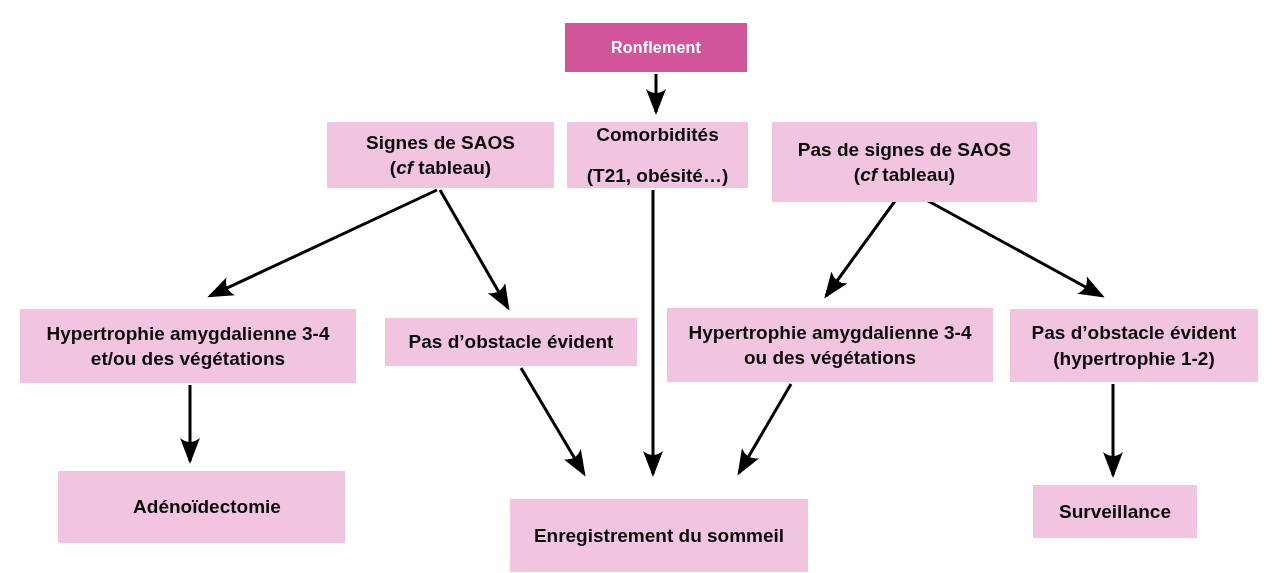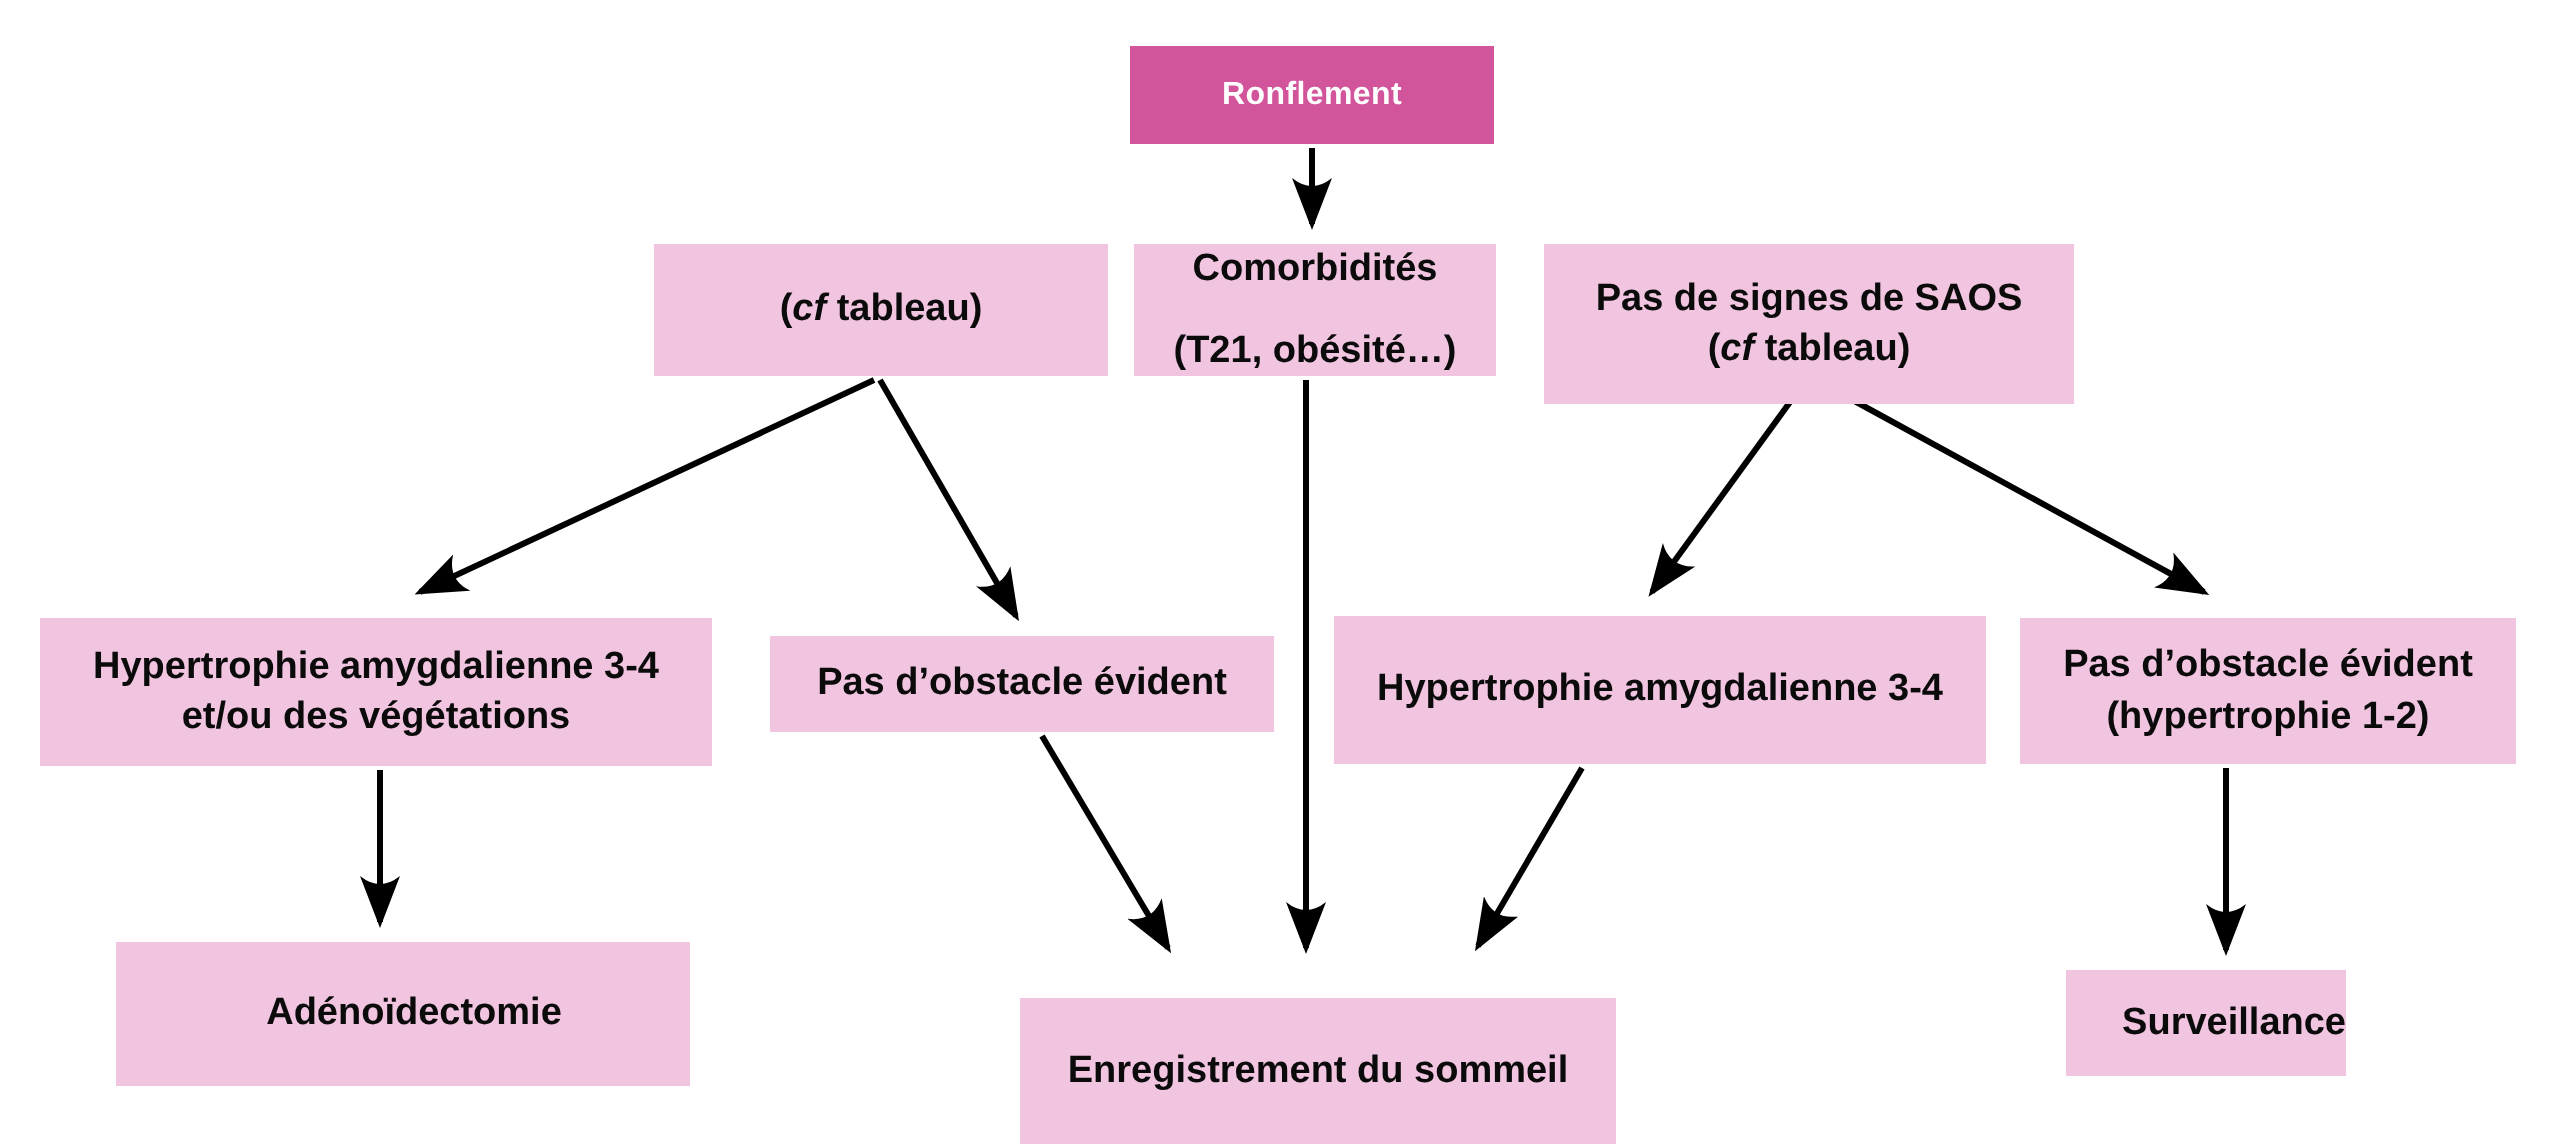--- a/index.html
+++ b/index.html
@@ -47,21 +47,21 @@
   #n-ronflement      {left:565px;top:23px; width:182px;height:49px;}
   #n-signes          {left:327px;top:122px;width:227px;height:66px;}
   #n-comorbidites    {left:567px;top:122px;width:181px;height:66px;gap:16px;}
   #n-passignes       {left:772px;top:122px;width:265px;height:80px;}
   #n-hyper-etou      {left:20px;  top:309px;width:336px;height:74px;}
   #n-obstacle        {left:385px;top:318px;width:252px;height:48px;}
   #n-hyper-ou        {left:667px;top:308px;width:326px;height:74px;}
   #n-obstacle-hyper  {left:1010px;top:309px;width:248px;height:73px;}
   #n-adenoidectomie  {left:58px; top:471px;width:276px;height:72px;padding-left:11px;}
   #n-enregistrement  {left:510px;top:483px;width:298px;height:73px;margin-top:16px;}
-  #n-surveillance    {left:1033px;top:485px;width:140px;height:53px;align-items:flex-end;}
+  #n-surveillance    {left:1033px;top:485px;width:164px;height:53px;}
 </style>
 </head>
 <body>
 
 <div class="canvas">
 
   <svg class="edges" width="1280" height="573" viewBox="0 0 1280 573" xmlns="http://www.w3.org/2000/svg">
     <defs>
       <marker id="ah" viewBox="0 0 26 20" markerWidth="26" markerHeight="20" refX="23" refY="10" orient="auto" markerUnits="userSpaceOnUse">
         <path class="edge-head" d="M 0 0 Q 8 10 0 20 L 26 10 Z"></path>
@@ -77,20 +77,21 @@
     <line class="edge" x1="653" y1="190" x2="653" y2="474" marker-end="url(#ah)"></line>
     <line class="edge" x1="791" y1="384" x2="739" y2="473" marker-end="url(#ah)"></line>
     <line class="edge" x1="1113" y1="384" x2="1113" y2="475" marker-end="url(#ah)"></line>
   </svg>
 
   <div class="node dark" id="n-ronflement">
     <div class="line">Ronflement</div>
   </div>
 
   <div class="node" id="n-signes">
+    <div class="line">Signes de SAOS</div>
     <div class="line"><span>(</span><i>cf</i><span> tableau)</span></div>
   </div>
 
   <div class="node" id="n-comorbidites">
     <div class="line">Comorbidités</div>
     <div class="line">(T21, obésité…)</div>
   </div>
 
   <div class="node" id="n-passignes">
     <div class="line">Pas de signes de SAOS</div>
@@ -101,20 +102,21 @@
     <div class="line">Hypertrophie amygdalienne 3-4</div>
     <div class="line">et/ou des végétations</div>
   </div>
 
   <div class="node" id="n-obstacle">
     <div class="line">Pas d’obstacle évident</div>
   </div>
 
   <div class="node" id="n-hyper-ou">
     <div class="line">Hypertrophie amygdalienne 3-4</div>
+    <div class="line">ou des végétations</div>
   </div>
 
   <div class="node" id="n-obstacle-hyper">
     <div class="line">Pas d’obstacle évident</div>
     <div class="line">(hypertrophie 1-2)</div>
   </div>
 
   <div class="node" id="n-adenoidectomie">
     <div class="line">Adénoïdectomie</div>
   </div>

